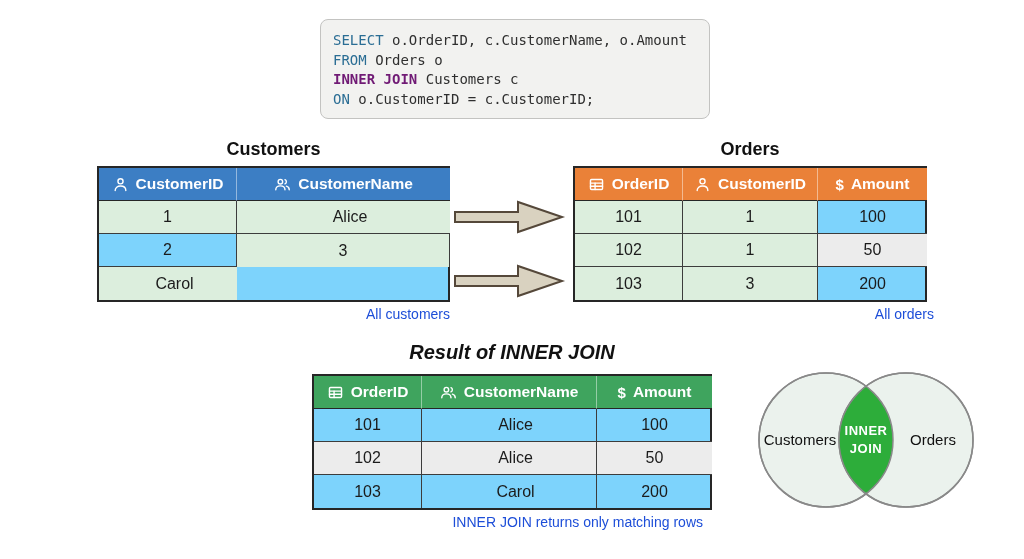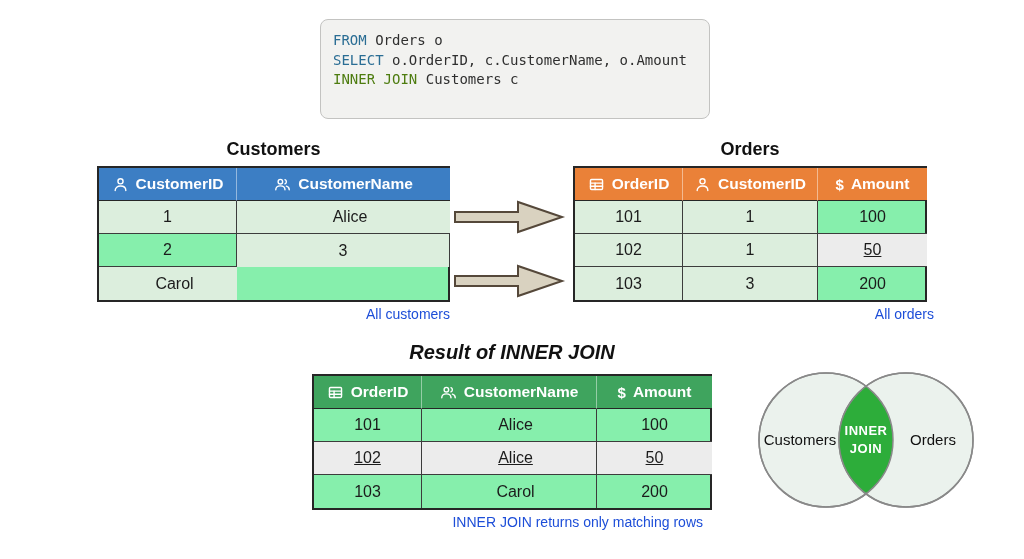--- a/index.html
+++ b/index.html
@@ -16,35 +16,35 @@
     position:absolute; left:320px; top:19px; width:390px; height:100px;
     background:#f2f2f0;
     border:1px solid #c3c3c1;
     border-radius:8px;
     padding:11px 10px 0 12px;
     font-family:"DejaVu Sans Mono", "Liberation Mono", monospace;
     font-size:14px; line-height:19.5px; color:#2f2f2f;
     white-space:pre;
   }
   .kw  { color:#2a6d94; }
-  .kw-muted { color:#4d7c0f; }
+  .kw-muted { color:#701a75;font-weight:bold; }
 
   
   .tbl-title {
     position:absolute; text-align:center;
     font-size:18px; font-weight:bold; color:#111;
   }
   .tbl-caption {
     position:absolute; text-align:right;
     font-size:14px; color:#1d4ed8;
   }
   .dtable {
     position:absolute; display:grid;
     border:2px solid #262626;
-    background:#86efac;
+    background:#7dd3fc;
   }
   .dtable .cell {
     border-right:1px solid #3c3c3c;
     border-bottom:1px solid #3c3c3c;
     height:33px; display:flex; align-items:center;
     font-size:16px; color:#1b1b1b;
     justify-content:center;
   }
   .dtable .cell:last-child, .dtable .cell.col-last { border-right:none; }
   .dtable .row-last { border-bottom:none; }
@@ -60,32 +60,32 @@
   .left-al { justify-content:flex-start; padding-left:13px; }
 
   .customers-grid { grid-template-columns:138px 213px; left:97px; top:166px; width:353px; }
   .customers-grid .hcell { background:#3c7ec4; }
   .orders-grid { grid-template-columns:108px 135px 109px; left:573px; top:166px; width:354px; }
   .orders-grid .hcell { background:#ea8138; }
   .result-grid { grid-template-columns:108px 175px 115px; left:312px; top:374px; width:400px; }
   .result-grid .hcell { background:#3fa45e; }
 
   .c-green { background:#dceedd; }
-  .c-gray  { background:#ececec;text-decoration:underline; }
+  .c-gray  { background:#ececec; }
 
   
   .arrows-svg { position:absolute; left:452px; top:198px; }
   .venn-svg   { position:absolute; left:752px; top:368px; }
   .venn-label { font-size:15px; fill:#111; font-family:"Liberation Sans", sans-serif; }
   .venn-center { font-size:13px; font-weight:bold; fill:#ffffff; font-family:"Liberation Sans", sans-serif; letter-spacing:0.5px; }
 </style>
 </head>
 <body>
 
-<div class="code-box"><div><span class="kw">FROM</span><span> Orders o</span></div><div><span class="kw">SELECT</span><span> o.OrderID, c.CustomerName, o.Amount</span></div><div><span class="kw-muted">INNER JOIN</span><span> Customers c</span></div></div>
+<div class="code-box"><div><span class="kw">SELECT</span><span> o.OrderID, c.CustomerName, o.Amount</span></div><div><span class="kw">FROM</span><span> Orders o</span></div><div><span class="kw-muted">INNER JOIN</span><span> Customers c</span></div><div><span class="kw">ON</span><span> o.CustomerID = c.CustomerID;</span></div></div>
 
 <div class="tbl-title" style="left:97px; top:139px; width:353px;">Customers</div>
 
 <div class="dtable customers-grid">
   <div class="hcell">
     <svg class="hicon" viewBox="0 0 24 24" fill="none" stroke="#fff" stroke-width="2" stroke-linecap="round">
       <circle cx="12" cy="7.5" r="3.6"></circle>
         <path d="M4.5 20.5c0-4 3.3-6.3 7.5-6.3s7.5 2.3 7.5 6.3"></path>
     </svg>
     <span>CustomerID</span>

